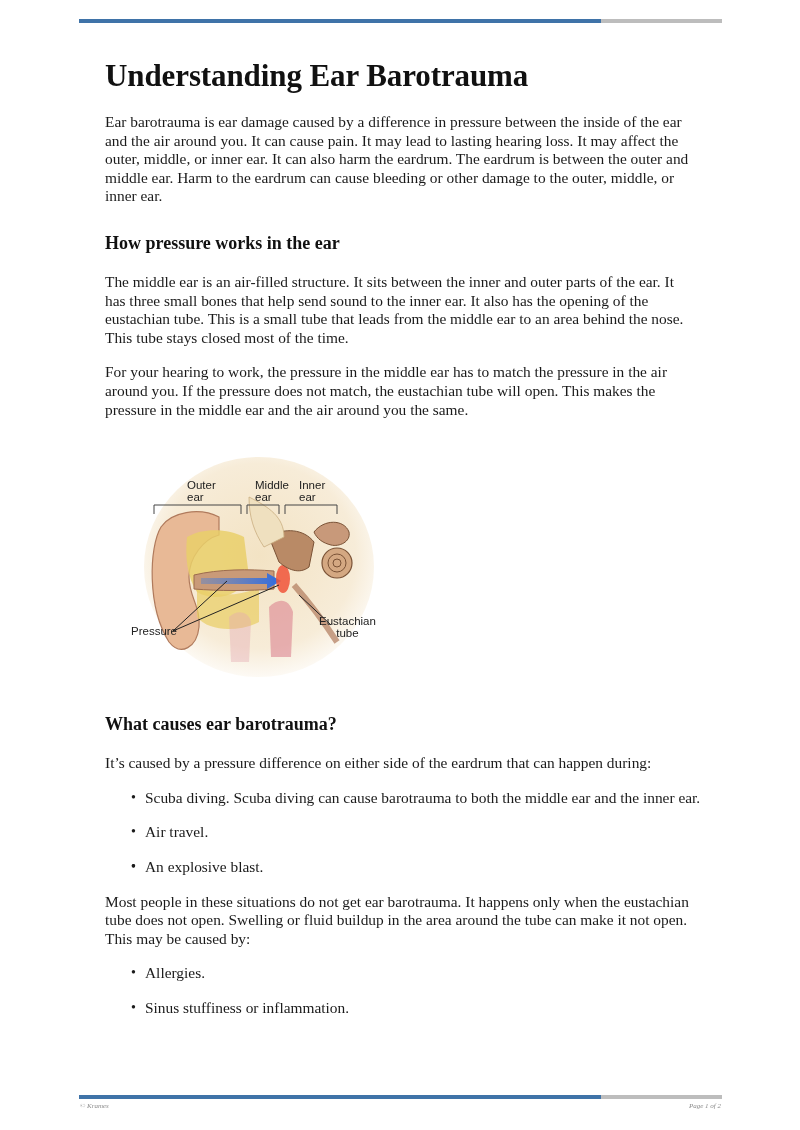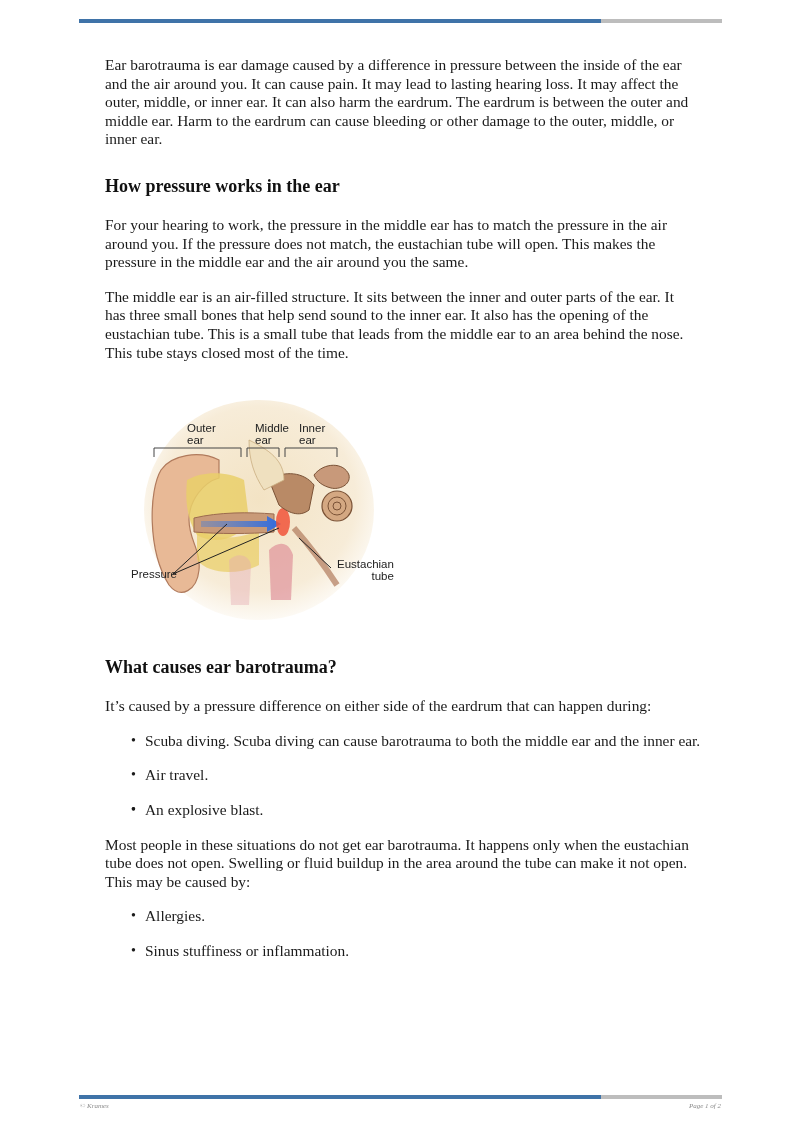--- a/index.html
+++ b/index.html
@@ -103,26 +103,27 @@
   </style>
 </head>
 <body>
 
 <div class="rule top">
   <div class="blue"></div>
   <div class="gray"></div>
 </div>
 
 <div class="content">
+  <h1>Understanding Ear Barotrauma</h1>
 
   <p class="s1-para">Ear barotrauma is ear damage caused by a difference in pressure between the inside of the ear and the air around you. It can cause pain. It may lead to lasting hearing loss. It may affect the outer, middle, or inner ear. It can also harm the eardrum. The eardrum is between the outer and middle ear. Harm to the eardrum can cause bleeding or other damage to the outer, middle, or inner ear.</p>
 
   <h2>How pressure works in the ear</h2>
+  <p>The middle ear is an air-filled structure. It sits between the inner and outer parts of the ear. It has three small bones that help send sound to the inner ear. It also has the opening of the eustachian tube. This is a small tube that leads from the middle ear to an area behind the nose. This tube stays closed most of the time.</p>
   <p>For your hearing to work, the pressure in the middle ear has to match the pressure in the air around you. If the pressure does not match, the eustachian tube will open. This makes the pressure in the middle ear and the air around you the same.</p>
-  <p>The middle ear is an air-filled structure. It sits between the inner and outer parts of the ear. It has three small bones that help send sound to the inner ear. It also has the opening of the eustachian tube. This is a small tube that leads from the middle ear to an area behind the nose. This tube stays closed most of the time.</p>
 
   <div class="figure">
     <svg width="300" height="230" viewBox="0 0 300 230">
       <defs>
         <radialGradient id="fade" cx="50%" cy="45%" r="60%">
           <stop offset="0%" stop-color="#f3e3c4"></stop>
           <stop offset="70%" stop-color="#f7ecd8"></stop>
           <stop offset="100%" stop-color="#ffffff"></stop>
         </radialGradient>
         <linearGradient id="blueArrow" x1="0" x2="1">
@@ -172,21 +173,21 @@
     </div>
     <div class="fig-label" style="left:146px; top:22px;">
       <div>Middle</div>
       <div>ear</div>
     </div>
     <div class="fig-label" style="left:190px; top:22px;">
       <div>Inner</div>
       <div>ear</div>
     </div>
     <div class="fig-label" style="left:10px; top:168px; text-align:right;padding-left:12px;">Pressure</div>
-    <div class="fig-label" style="left:228px; top:158px; text-align:right;">
+    <div class="fig-label" style="left:210px; top:158px; text-align:center;">
       <div>Eustachian</div>
       <div>tube</div>
     </div>
   </div>
 
   <h2>What causes ear barotrauma?</h2>
   <p>It’s caused by a pressure difference on either side of the eardrum that can happen during:</p>
 
   <ul>
     <li>

